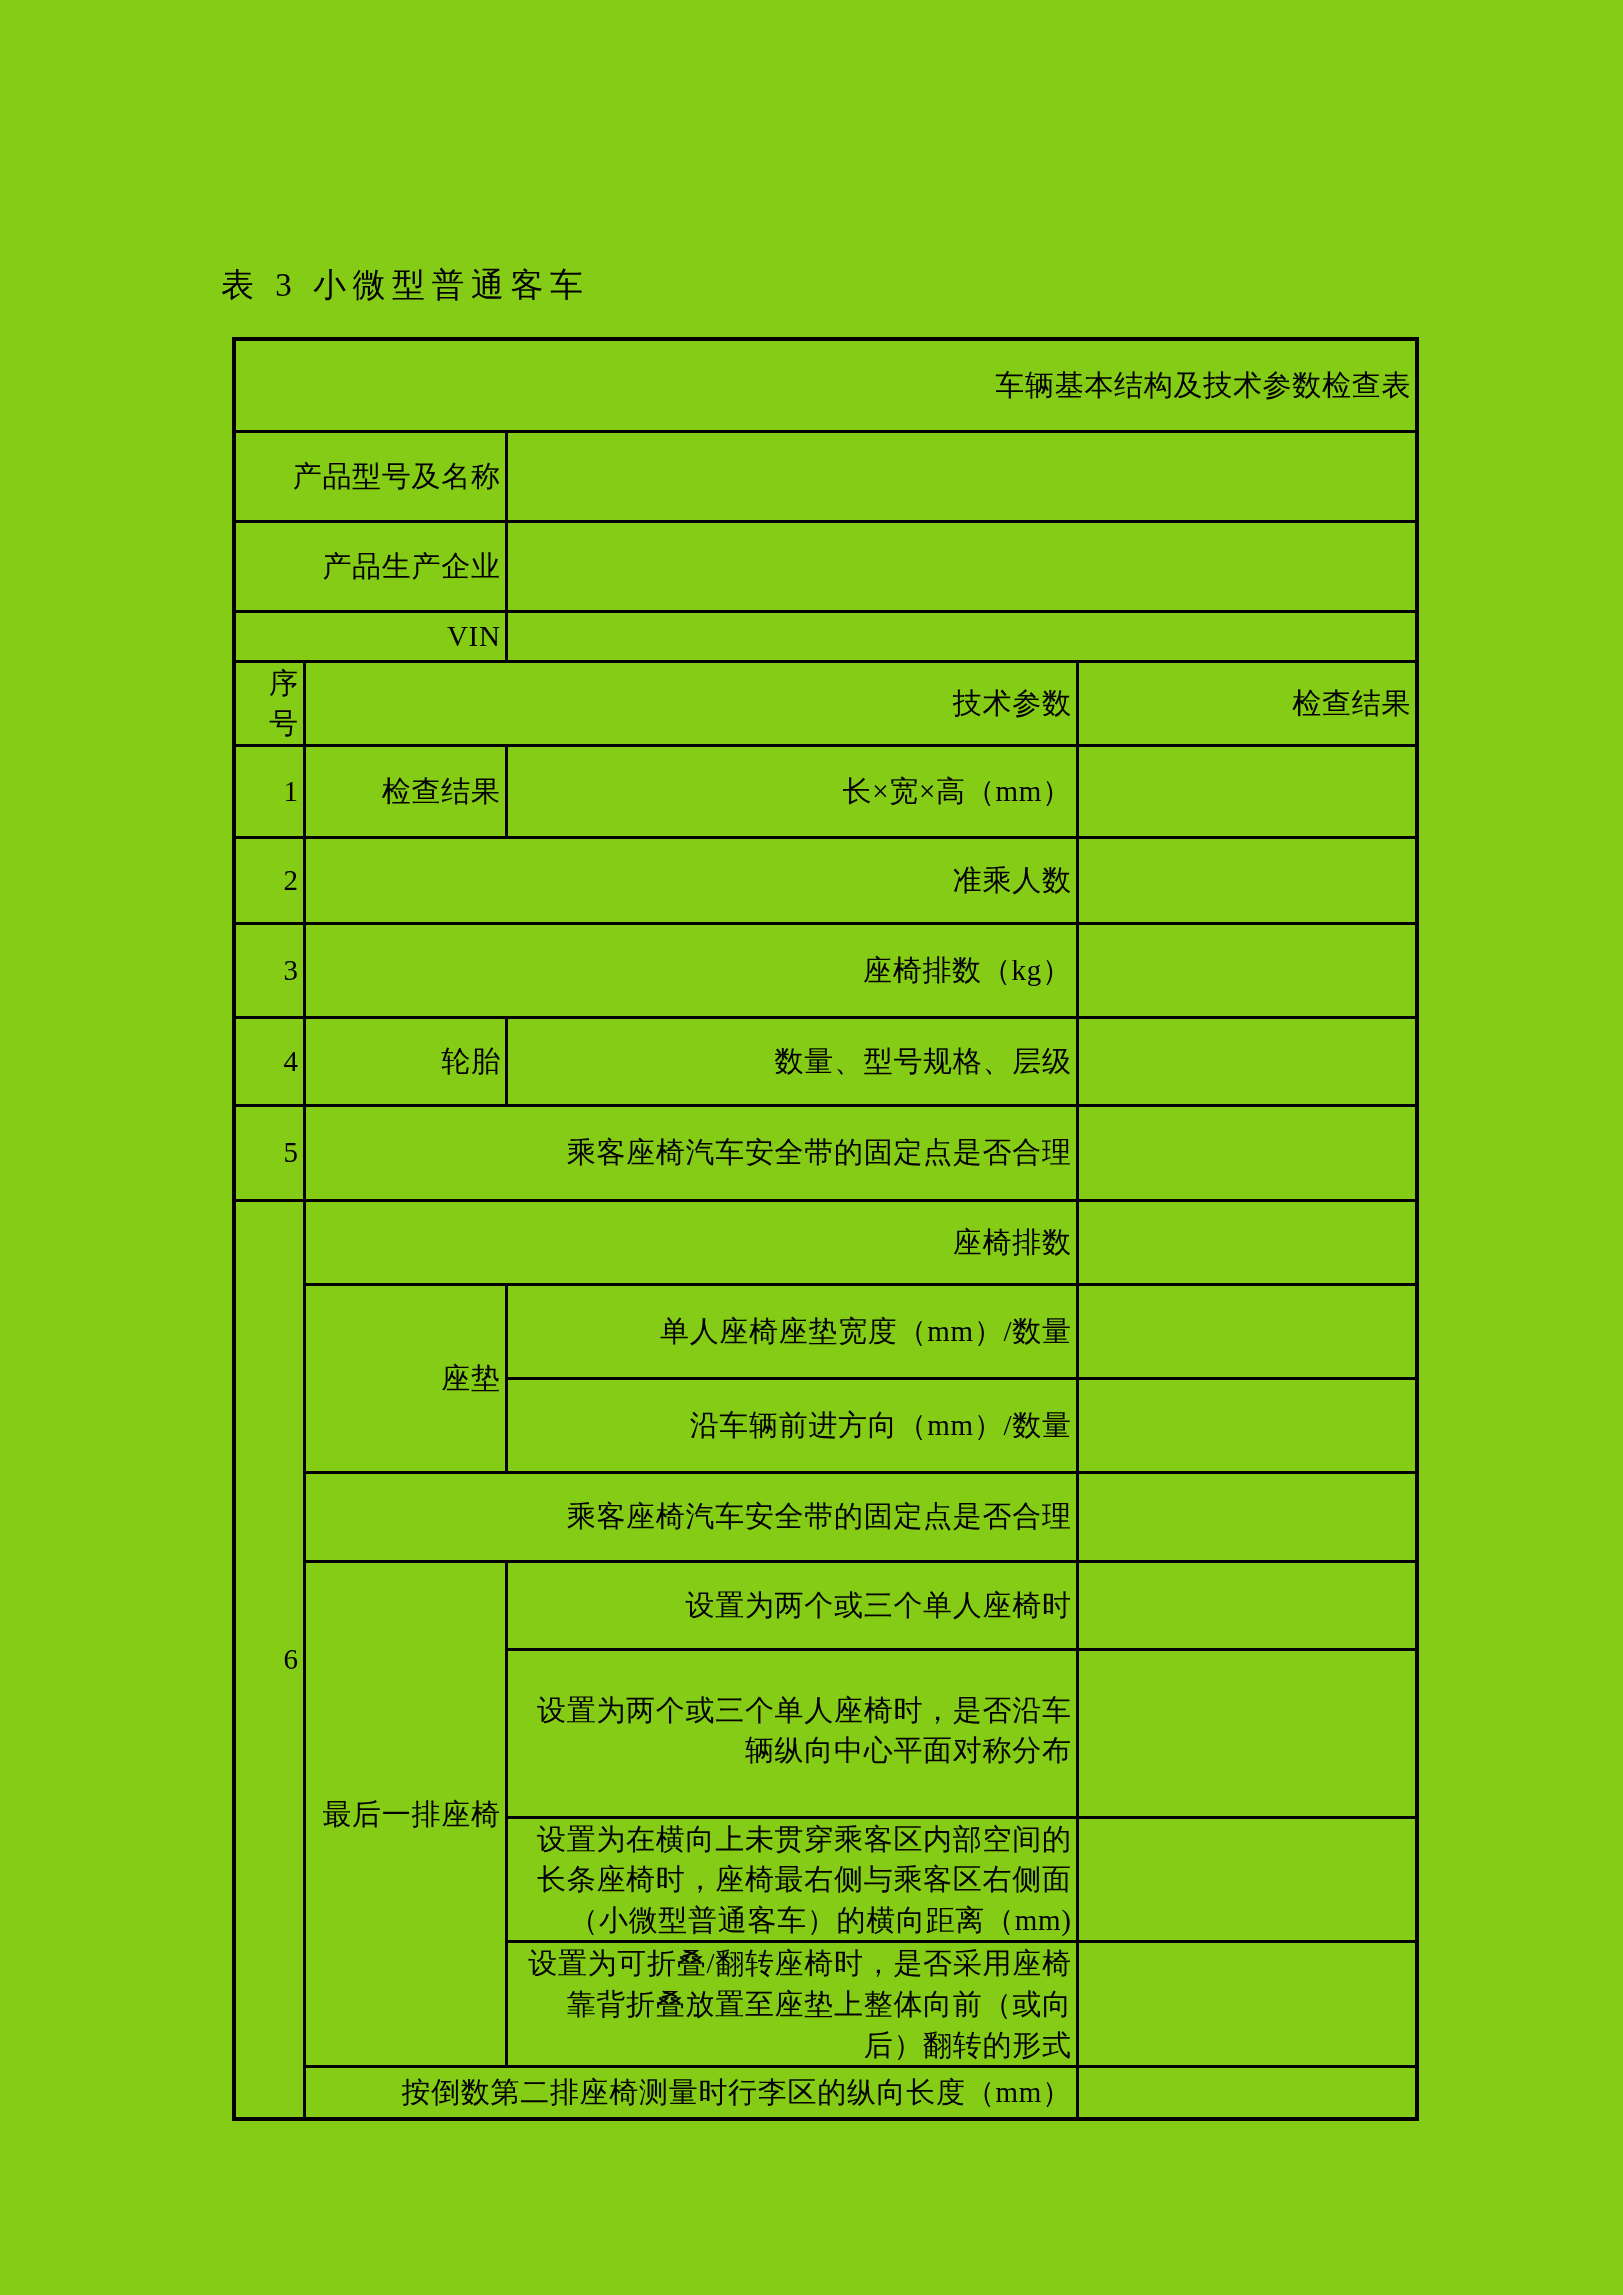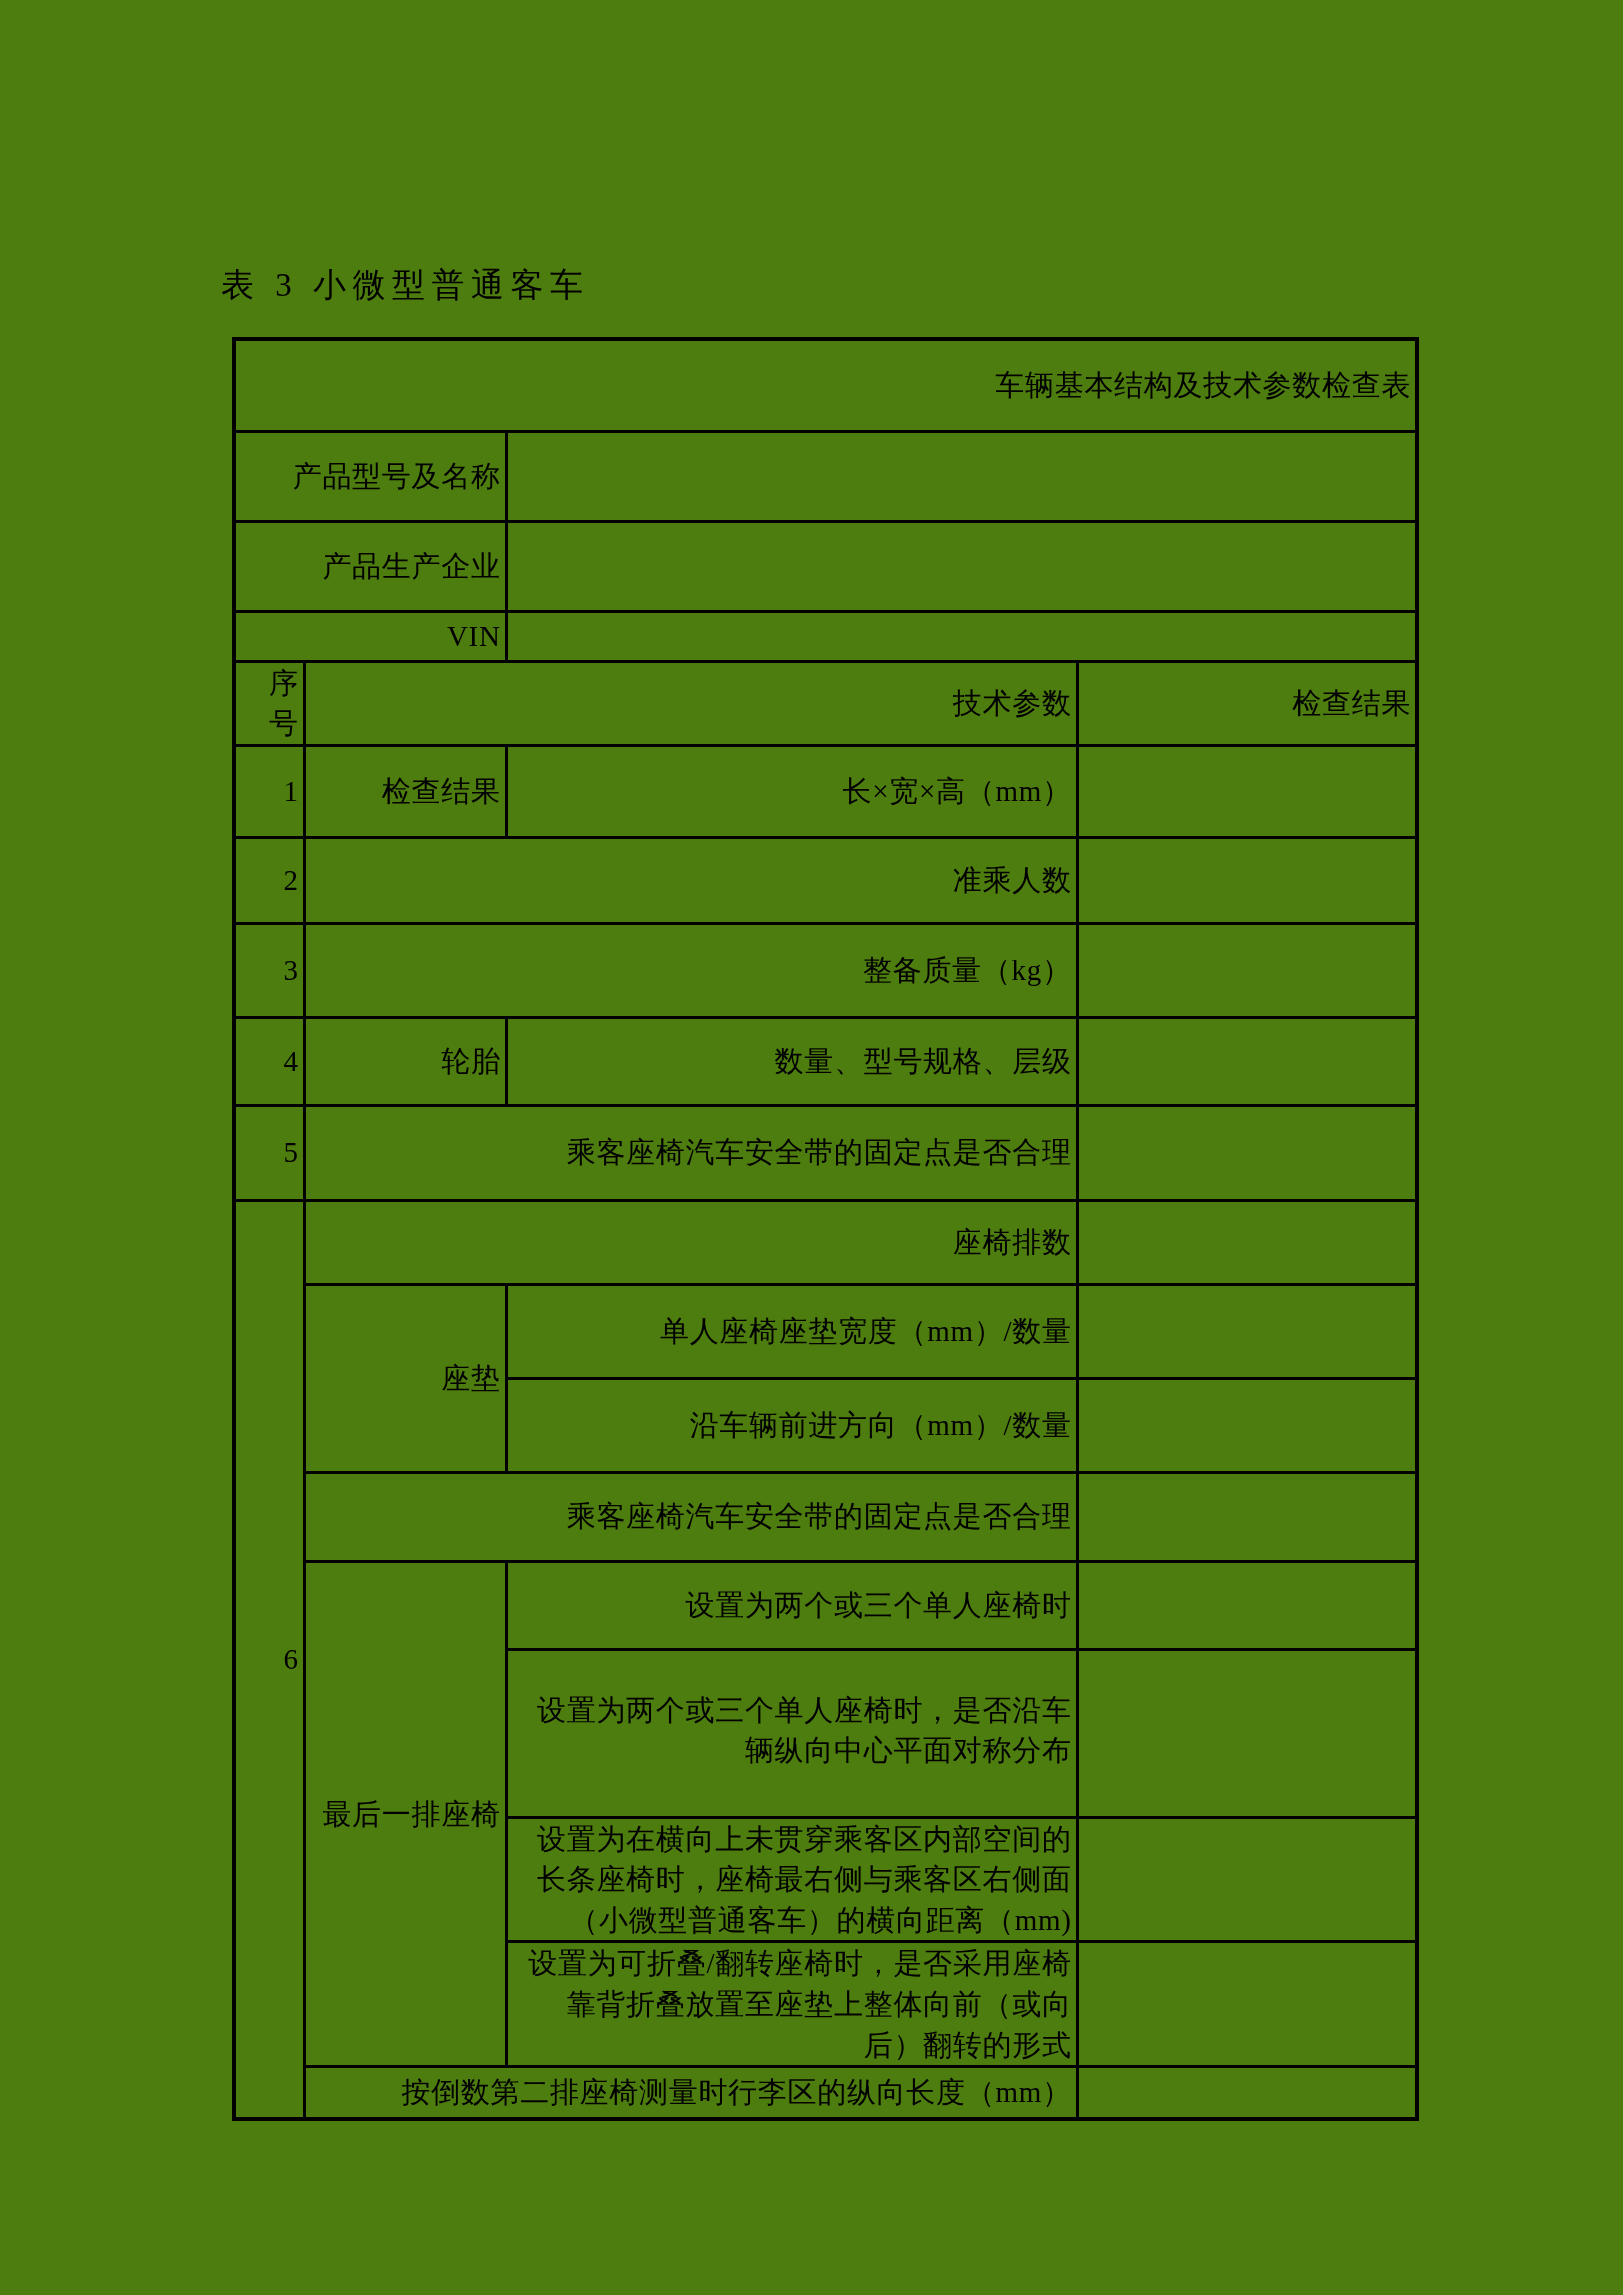--- a/index.html
+++ b/index.html
@@ -1,19 +1,19 @@
 <!DOCTYPE html>
 <html style="font-size:10.5px"><head>
 <meta charset="utf-8">
 <style>
   html,body{margin:0;padding:0;background:#e8e8e8;}
   .page{
     position:relative;
     width:1623px;height:2295px;
-    background:#4d7c0f;
+    background:#84cc16;
     font-family:"Liberation Serif","DejaVu Serif",serif;
     color:#000;
     overflow:hidden;
   }
   .heading{
     position:absolute;
     left:221px;top:263px;
     font-size:33px;
     letter-spacing:6.5px;
     white-space:pre;
@@ -95,21 +95,21 @@
     </tr>
 
     <tr style="height:86px">
       <td class="ctr">2</td>
       <td colspan="2">准乘人数</td>
       <td></td>
     </tr>
 
     <tr style="height:94px">
       <td class="ctr">3</td>
-      <td colspan="2">整备质量（kg）</td>
+      <td colspan="2">座椅排数（kg）</td>
       <td></td>
     </tr>
 
     <tr style="height:88px">
       <td class="ctr">4</td>
       <td>轮胎</td>
       <td>数量、型号规格、层级</td>
       <td></td>
     </tr>
 

